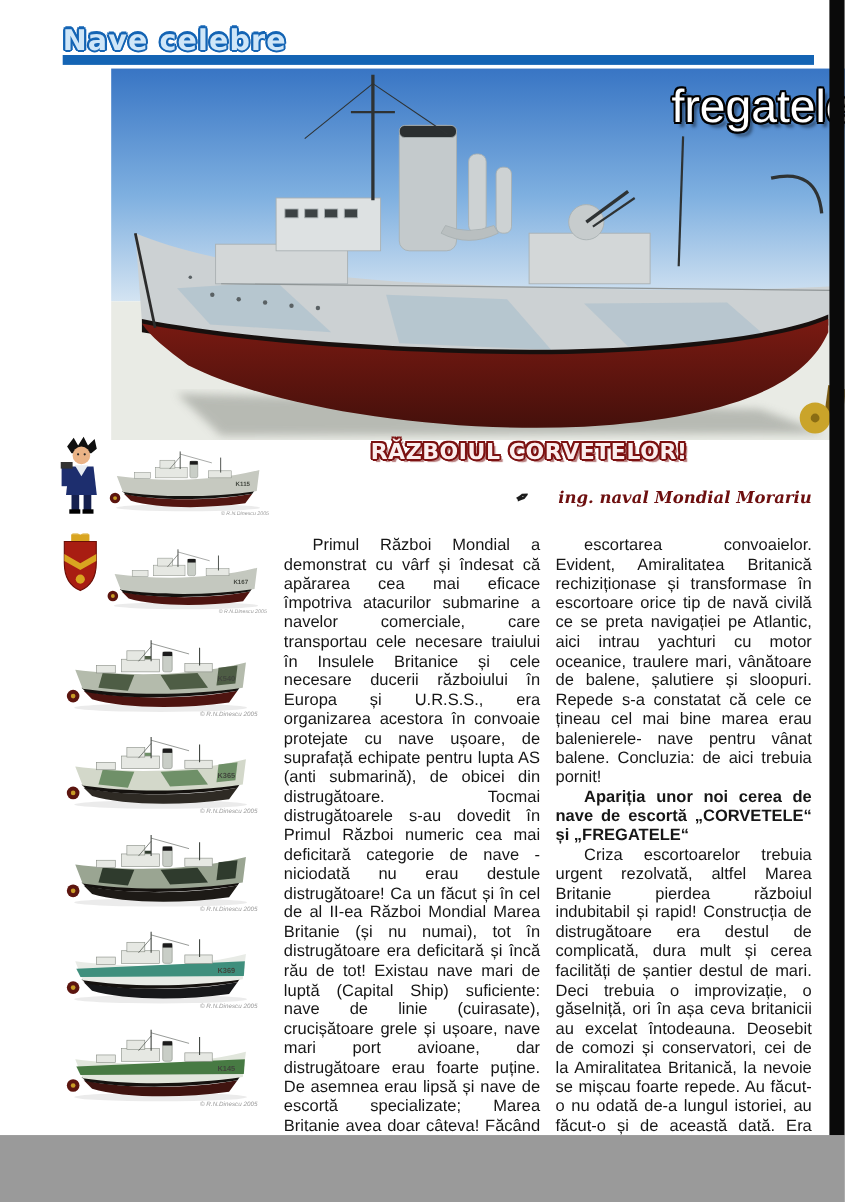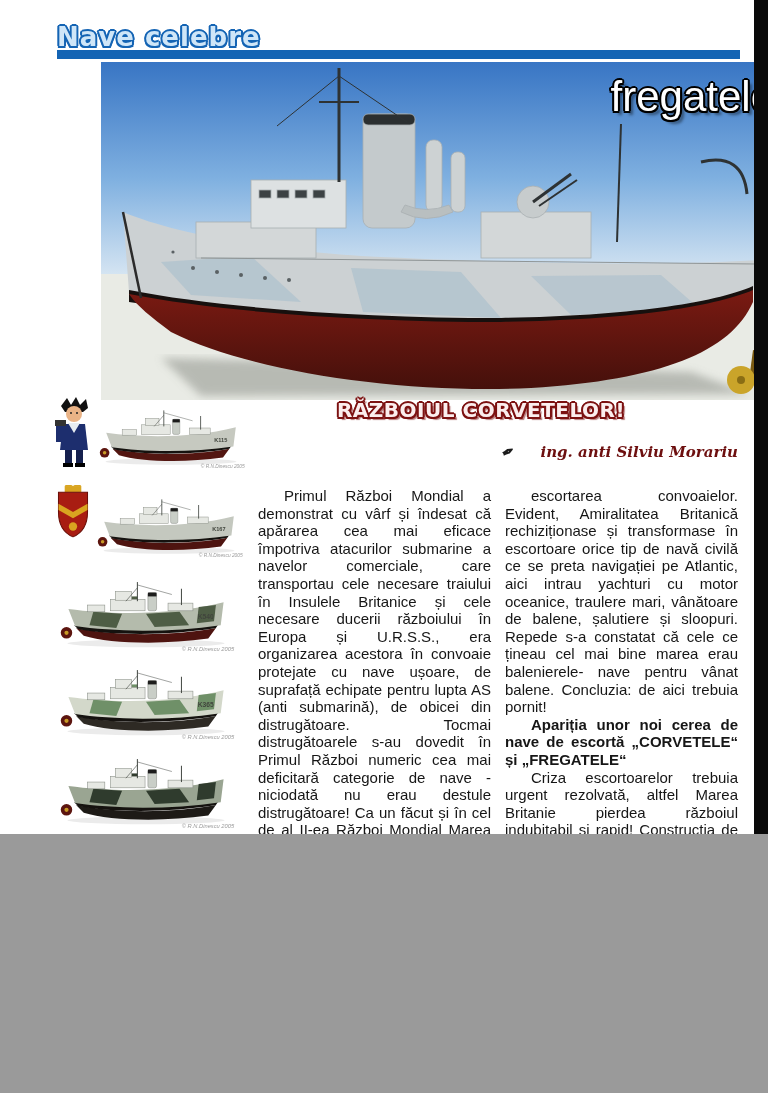--- a/index.html
+++ b/index.html
@@ -1,16 +1,16 @@
 <!DOCTYPE html>
 <html><head>
 <meta charset="utf-8">
 <style>
   html,body{margin:0;padding:0;background:#9a9a9a;}
-  .page{position:relative;width:768px;height:834px;background:#ffffff;overflow:hidden;
+  .page{position:relative;width:768px;height:1032px;background:#ffffff;overflow:hidden;
         font-family:"Liberation Sans",sans-serif;}
   
   .edge-right{position:absolute;left:754px;top:0;width:14px;height:1093px;background:#0a0a0a;}
   .edge-bottom{position:absolute;left:26px;top:1080px;width:742px;height:13px;background:#0a0a0a;}
 
   
   .section-title{position:absolute;left:57px;top:22px;font-family:"DejaVu Sans",sans-serif;
       font-weight:bold;font-size:26px;letter-spacing:1px;color:#cfe6f8;
       text-shadow:2px 0 0 #1464b4,-2px 0 0 #1464b4,0 2px 0 #1464b4,0 -2px 0 #1464b4,
                   1.5px 1.5px 0 #1464b4,-1.5px 1.5px 0 #1464b4,1.5px -1.5px 0 #1464b4,-1.5px -1.5px 0 #1464b4;}
@@ -135,21 +135,21 @@
         <circle cx="640" cy="318" r="4" fill="#8a6d14"></circle>
       </g>
     </svg>
     <div class="hero-title">
       <div class="l1">fregatele</div>
     </div>
   </figure>
 
   <div class="article-title">RĂZBOIUL CORVETELOR!</div>
   <div class="byline">
-    <span class="glyph">✒</span><span>ing. anti Silviu Morariu</span>
+    <span class="glyph">✒</span><span>ing. naval Mondial Morariu</span>
   </div>
 
   <aside class="ships-col" id="ships-col">
     <div class="ship-row">
       <svg class="mascot mascot-sailor" width="38" height="72" viewBox="0 0 38 72">
         <polygon points="6,10 12,2 16,9 21,1 25,9 31,3 33,12 28,16 10,16" fill="#101010"></polygon>
         <circle cx="19" cy="18" r="8" fill="#eab386"></circle>
         <circle cx="16" cy="17" r="1" fill="#222"></circle>
           <circle cx="22" cy="17" r="1" fill="#222"></circle>
         <polygon points="8,28 30,28 33,54 5,54" fill="#1d2e6e"></polygon>

